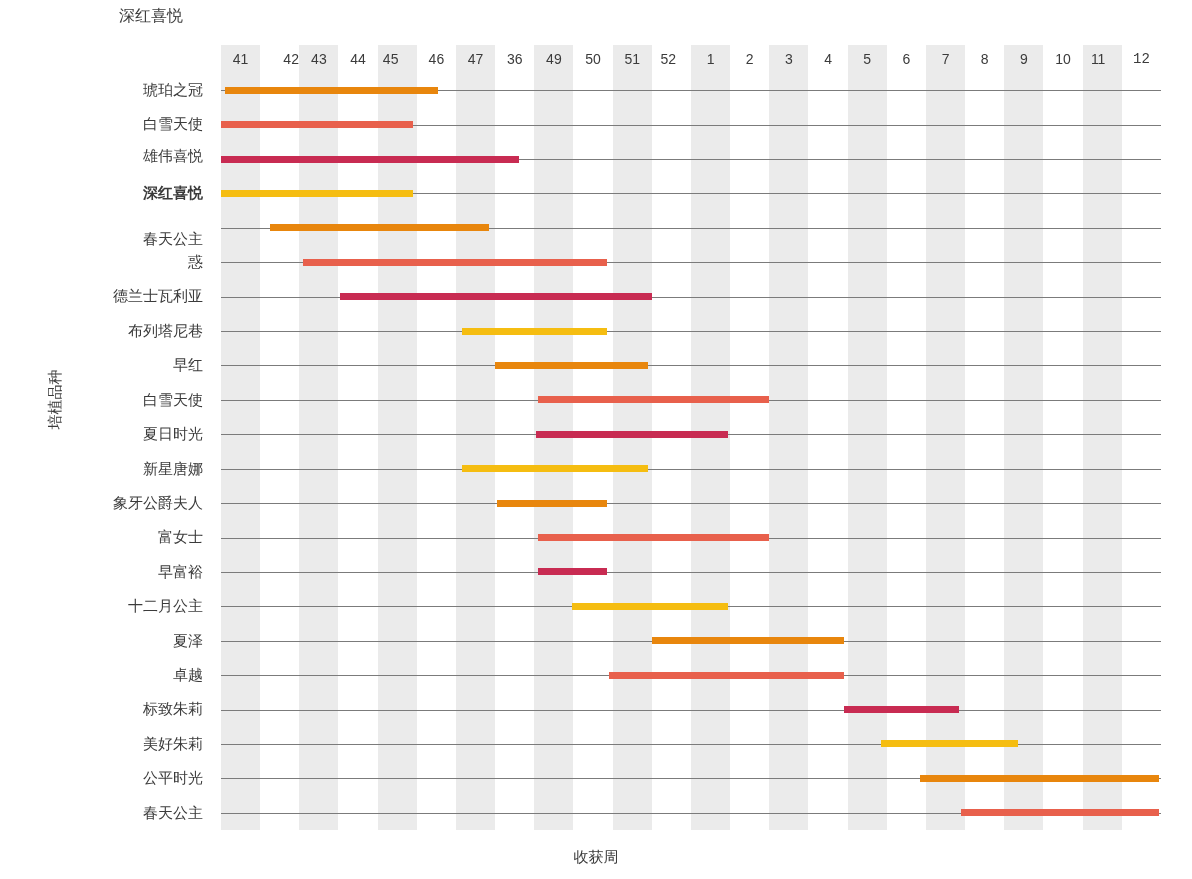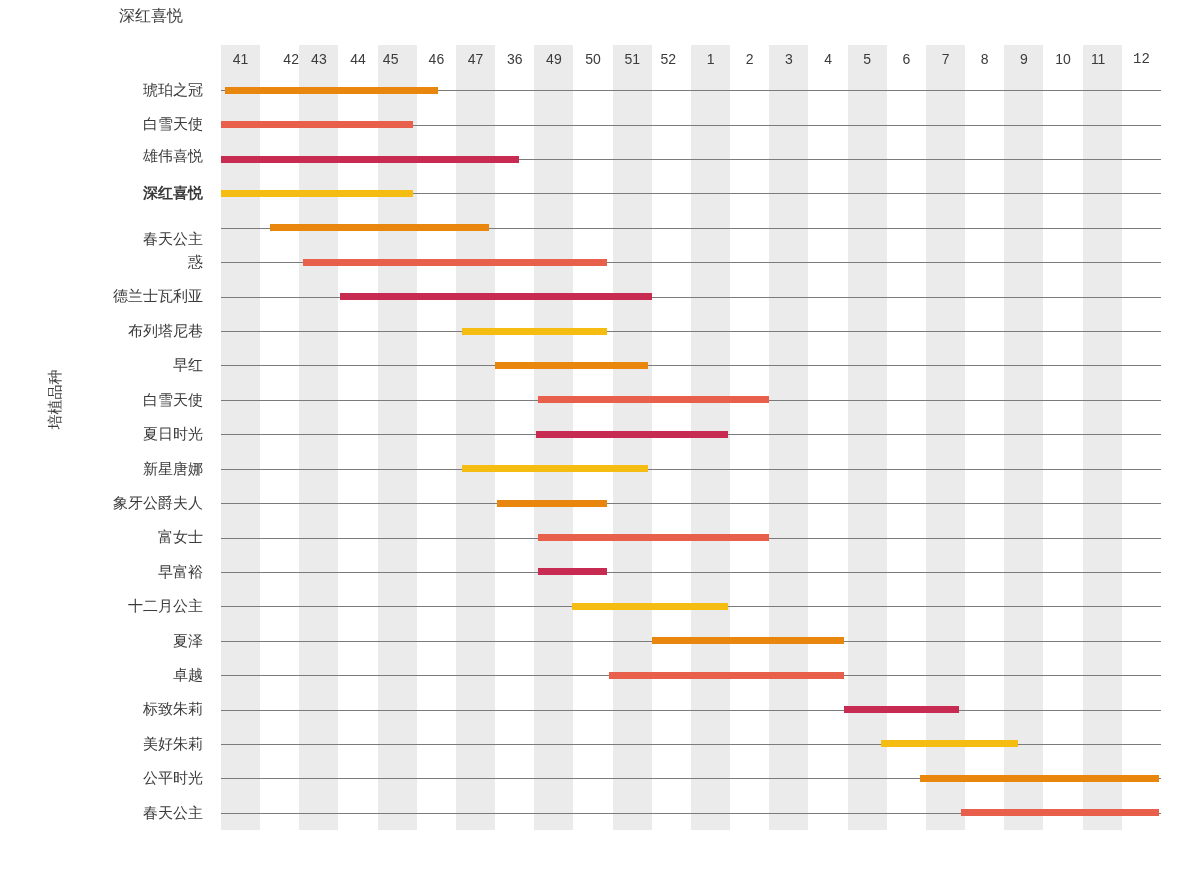--- a/index.html
+++ b/index.html
@@ -279,13 +279,14 @@
           <div class="row-line"></div>
           <div class="bar" title="公平时光" style="left: 699.125px; width: 238.917px; background: rgb(232, 134, 13);"></div>
         </div>
         <div class="row" style="top: 722.591px; height: 34.4091px;">
           <div class="row-line"></div>
           <div class="bar" title="秋日咀嚼" style="left: 740.25px; width: 197.792px; background: rgb(232, 96, 76);"></div>
         </div>
       </div>
   </div>
 
+  <div id="x-axis-label">收获周</div>
 </div>
 
 </body></html>

